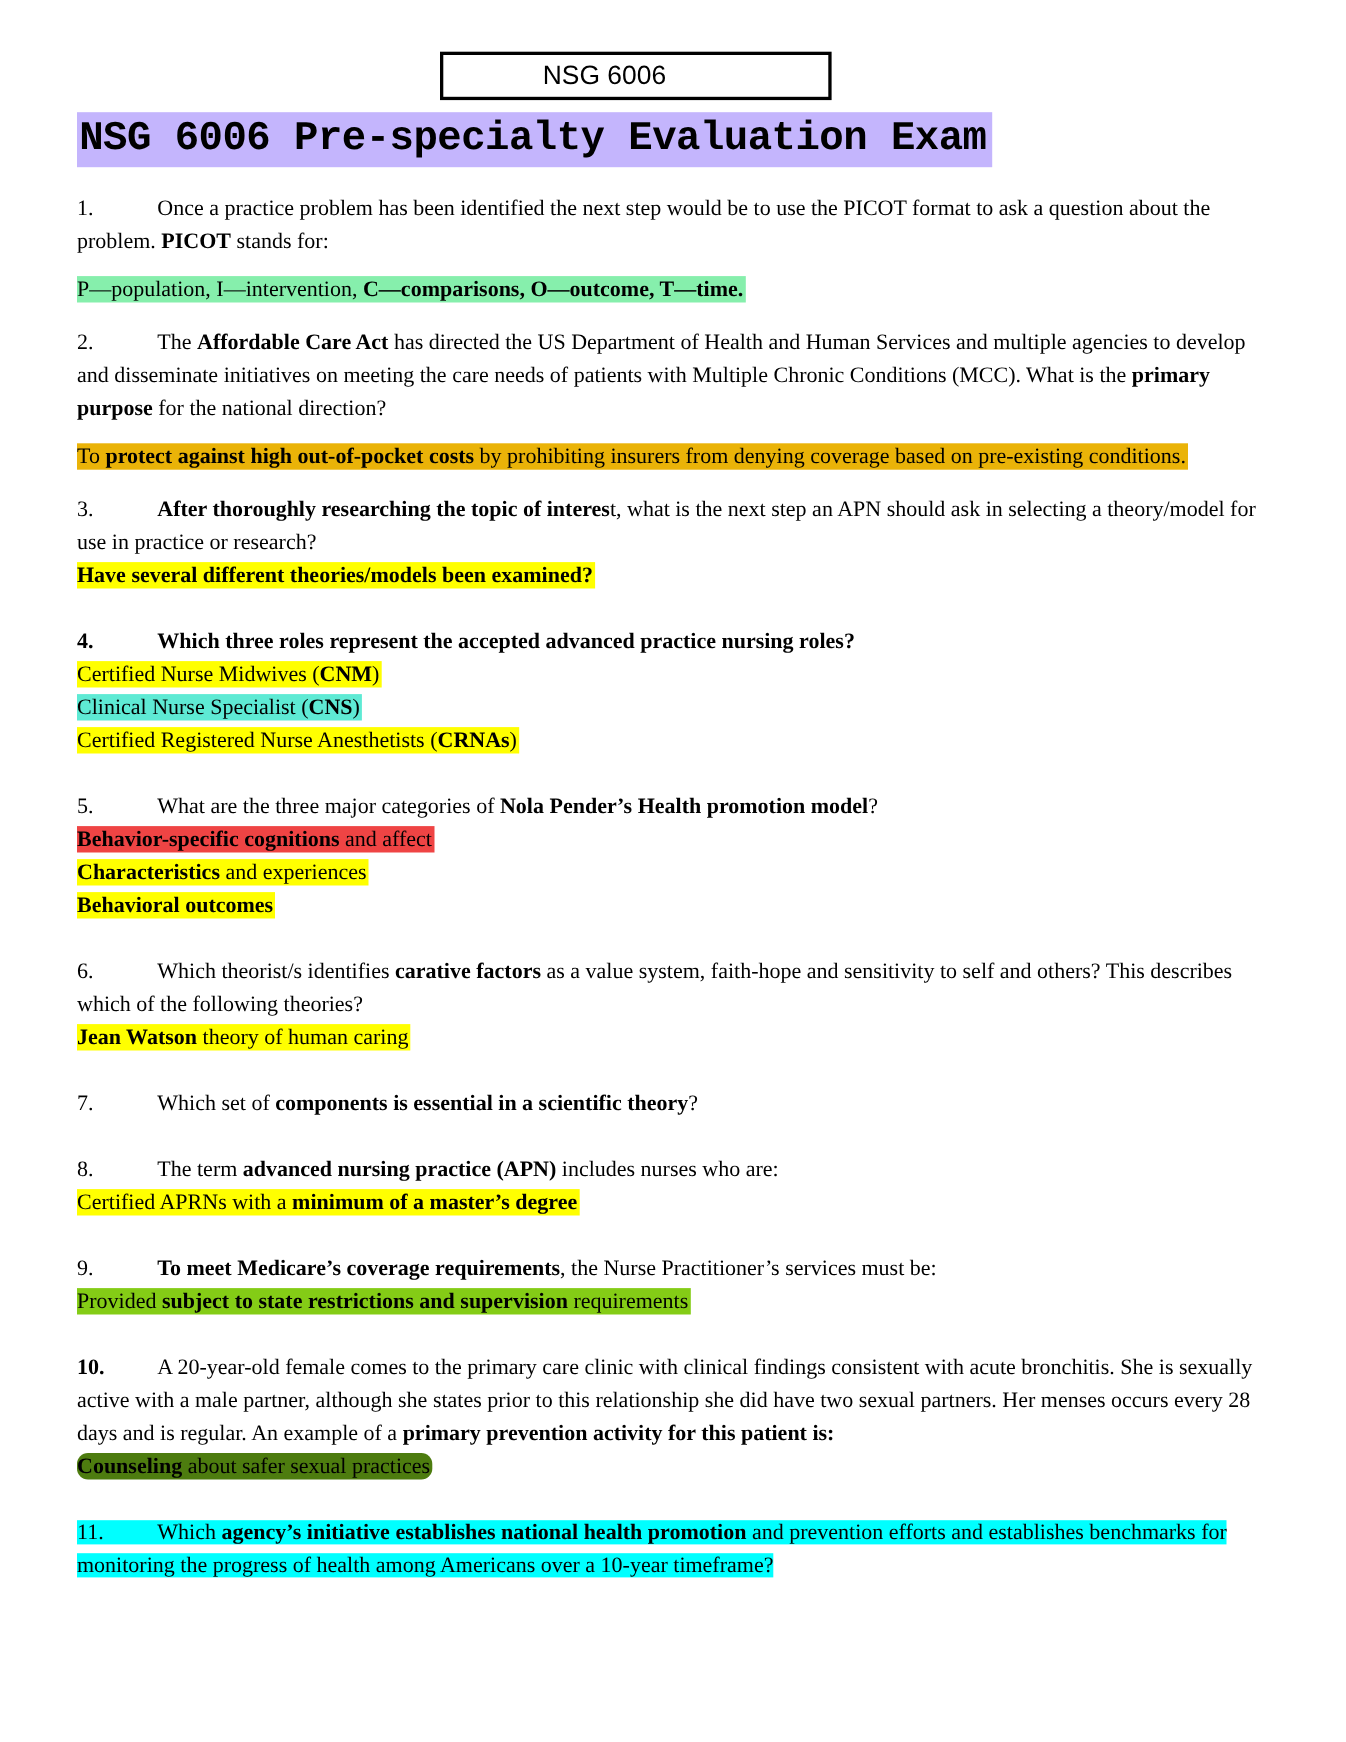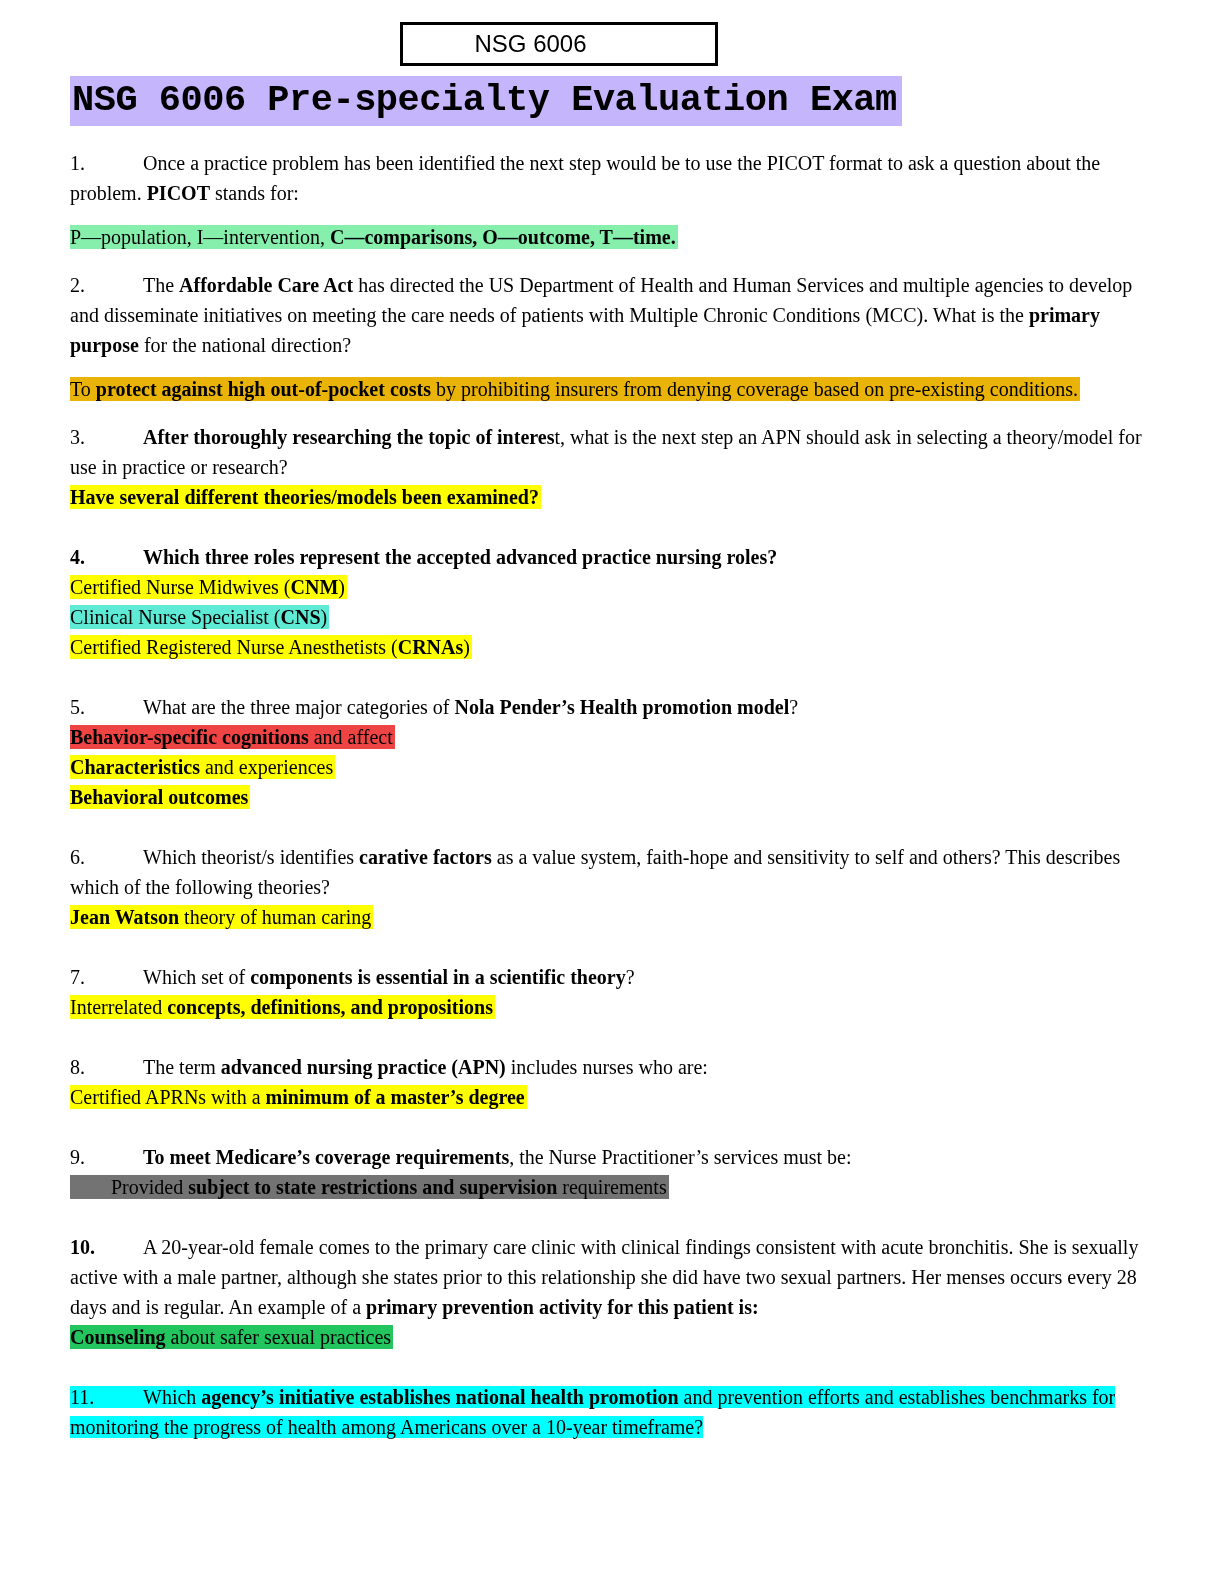--- a/index.html
+++ b/index.html
@@ -7,31 +7,32 @@
     width: 1224px;
     height: 1584px;
     box-sizing: border-box;
     padding: 22px 69px 0 70px;
     background: #ffffff;
     color: #000000;
     font-family: "Liberation Serif", serif;
     overflow: hidden;
   }
   .header-box {
-    width: 318px;
+    width: 356px;
     height: 44px;
     box-sizing: border-box;
     border: 3px solid #000000;
     margin-left: 330px;
     display: flex;
     align-items: center;
     justify-content: center;
     padding-right: 57px;
     font-family: "Liberation Sans", sans-serif;
     font-size: 24px;
+    margin-top: 25px;
   }
   .doc-title {
     margin: 10px 0 26px 0;
     font-family: "Liberation Sans", sans-serif;
     font-weight: bold;
     font-size: 37px;
     line-height: 44px;
     letter-spacing: -0.5px;
   }
   .doc-title .hl-green { padding: 3px 5px 5px 2px; }
@@ -92,40 +93,37 @@
         </div>
   </section>
       <section class="qblock" data-qid="6">
     <p class="qtext"><span class="qwrap"><span class="qnum">6.</span><span class="qbody">Which theorist/s identifies <b>carative factors</b> as a value system, faith-hope and sensitivity to self and others? This describes which of the following theories?</span></span></p>
     <div class="answers">
           <p class="answer"><span class="ahl" style="background: rgb(255, 255, 0);"><b>Jean Watson</b> theory of human caring</span></p>
         </div>
   </section>
       <section class="qblock" data-qid="7">
     <p class="qtext"><span class="qwrap"><span class="qnum">7.</span><span class="qbody">Which set of <b>components is essential in a scientific theory</b>?</span></span></p>
-    <div class="answers">
-          <p class="answer"><span class="ahl" style="background: rgb(255, 255, 0);">Interrelated <b>concepts, definitions, and propositions</b></span></p>
-        </div>
   </section>
       <section class="qblock" data-qid="8">
     <p class="qtext"><span class="qwrap"><span class="qnum">8.</span><span class="qbody">The term <b>advanced nursing practice (APN)</b> includes nurses who are:</span></span></p>
     <div class="answers">
           <p class="answer"><span class="ahl" style="background: rgb(255, 255, 0);">Certified APRNs with a <b>minimum of a master’s degree</b></span></p>
         </div>
   </section>
       <section class="qblock" data-qid="9">
     <p class="qtext"><span class="qwrap"><span class="qnum">9.</span><span class="qbody"><b>To meet Medicare’s coverage requirements</b>, the Nurse Practitioner’s services must be:</span></span></p>
     <div class="answers">
-          <p class="answer"><span class="ahl" style="background: #737373; padding-left: 41px;">Provided <b>subject to state restrictions and supervision</b> requirements</span></p>
+          <p class="answer"><span class="ahl" style="background: #84cc16;">Provided <b>subject to state restrictions and supervision</b> requirements</span></p>
         </div>
   </section>
       <section class="qblock" data-qid="10">
     <p class="qtext"><span class="qwrap"><span class="qnum"><b>10.</b></span><span class="qbody">A 20-year-old female comes to the primary care clinic with clinical findings consistent with acute bronchitis. She is sexually active with a male partner, although she states prior to this relationship she did have two sexual partners. Her menses occurs every 28 days and is regular. An example of a <b>primary prevention activity for this patient is:</b></span></span></p>
     <div class="answers">
-          <p class="answer"><span class="ahl" style="background: #22c55e;"><b>Counseling</b> about safer sexual practices</span></p>
+          <p class="answer"><span class="ahl" style="background: #4d7c0f; border-radius: 10px;"><b>Counseling</b> about safer sexual practices</span></p>
         </div>
   </section>
       <section class="qblock" data-qid="11">
     <p class="qtext"><span class="qwrap" style="background: rgb(0, 255, 255);"><span class="qnum">11.</span><span class="qbody">Which <b>agency’s initiative establishes national health promotion</b> and prevention efforts and establishes benchmarks for monitoring the progress of health among Americans over a 10-year timeframe?</span></span></p>
     <div class="answers"></div>
   </section>
     </div>
 
 </div>
 

